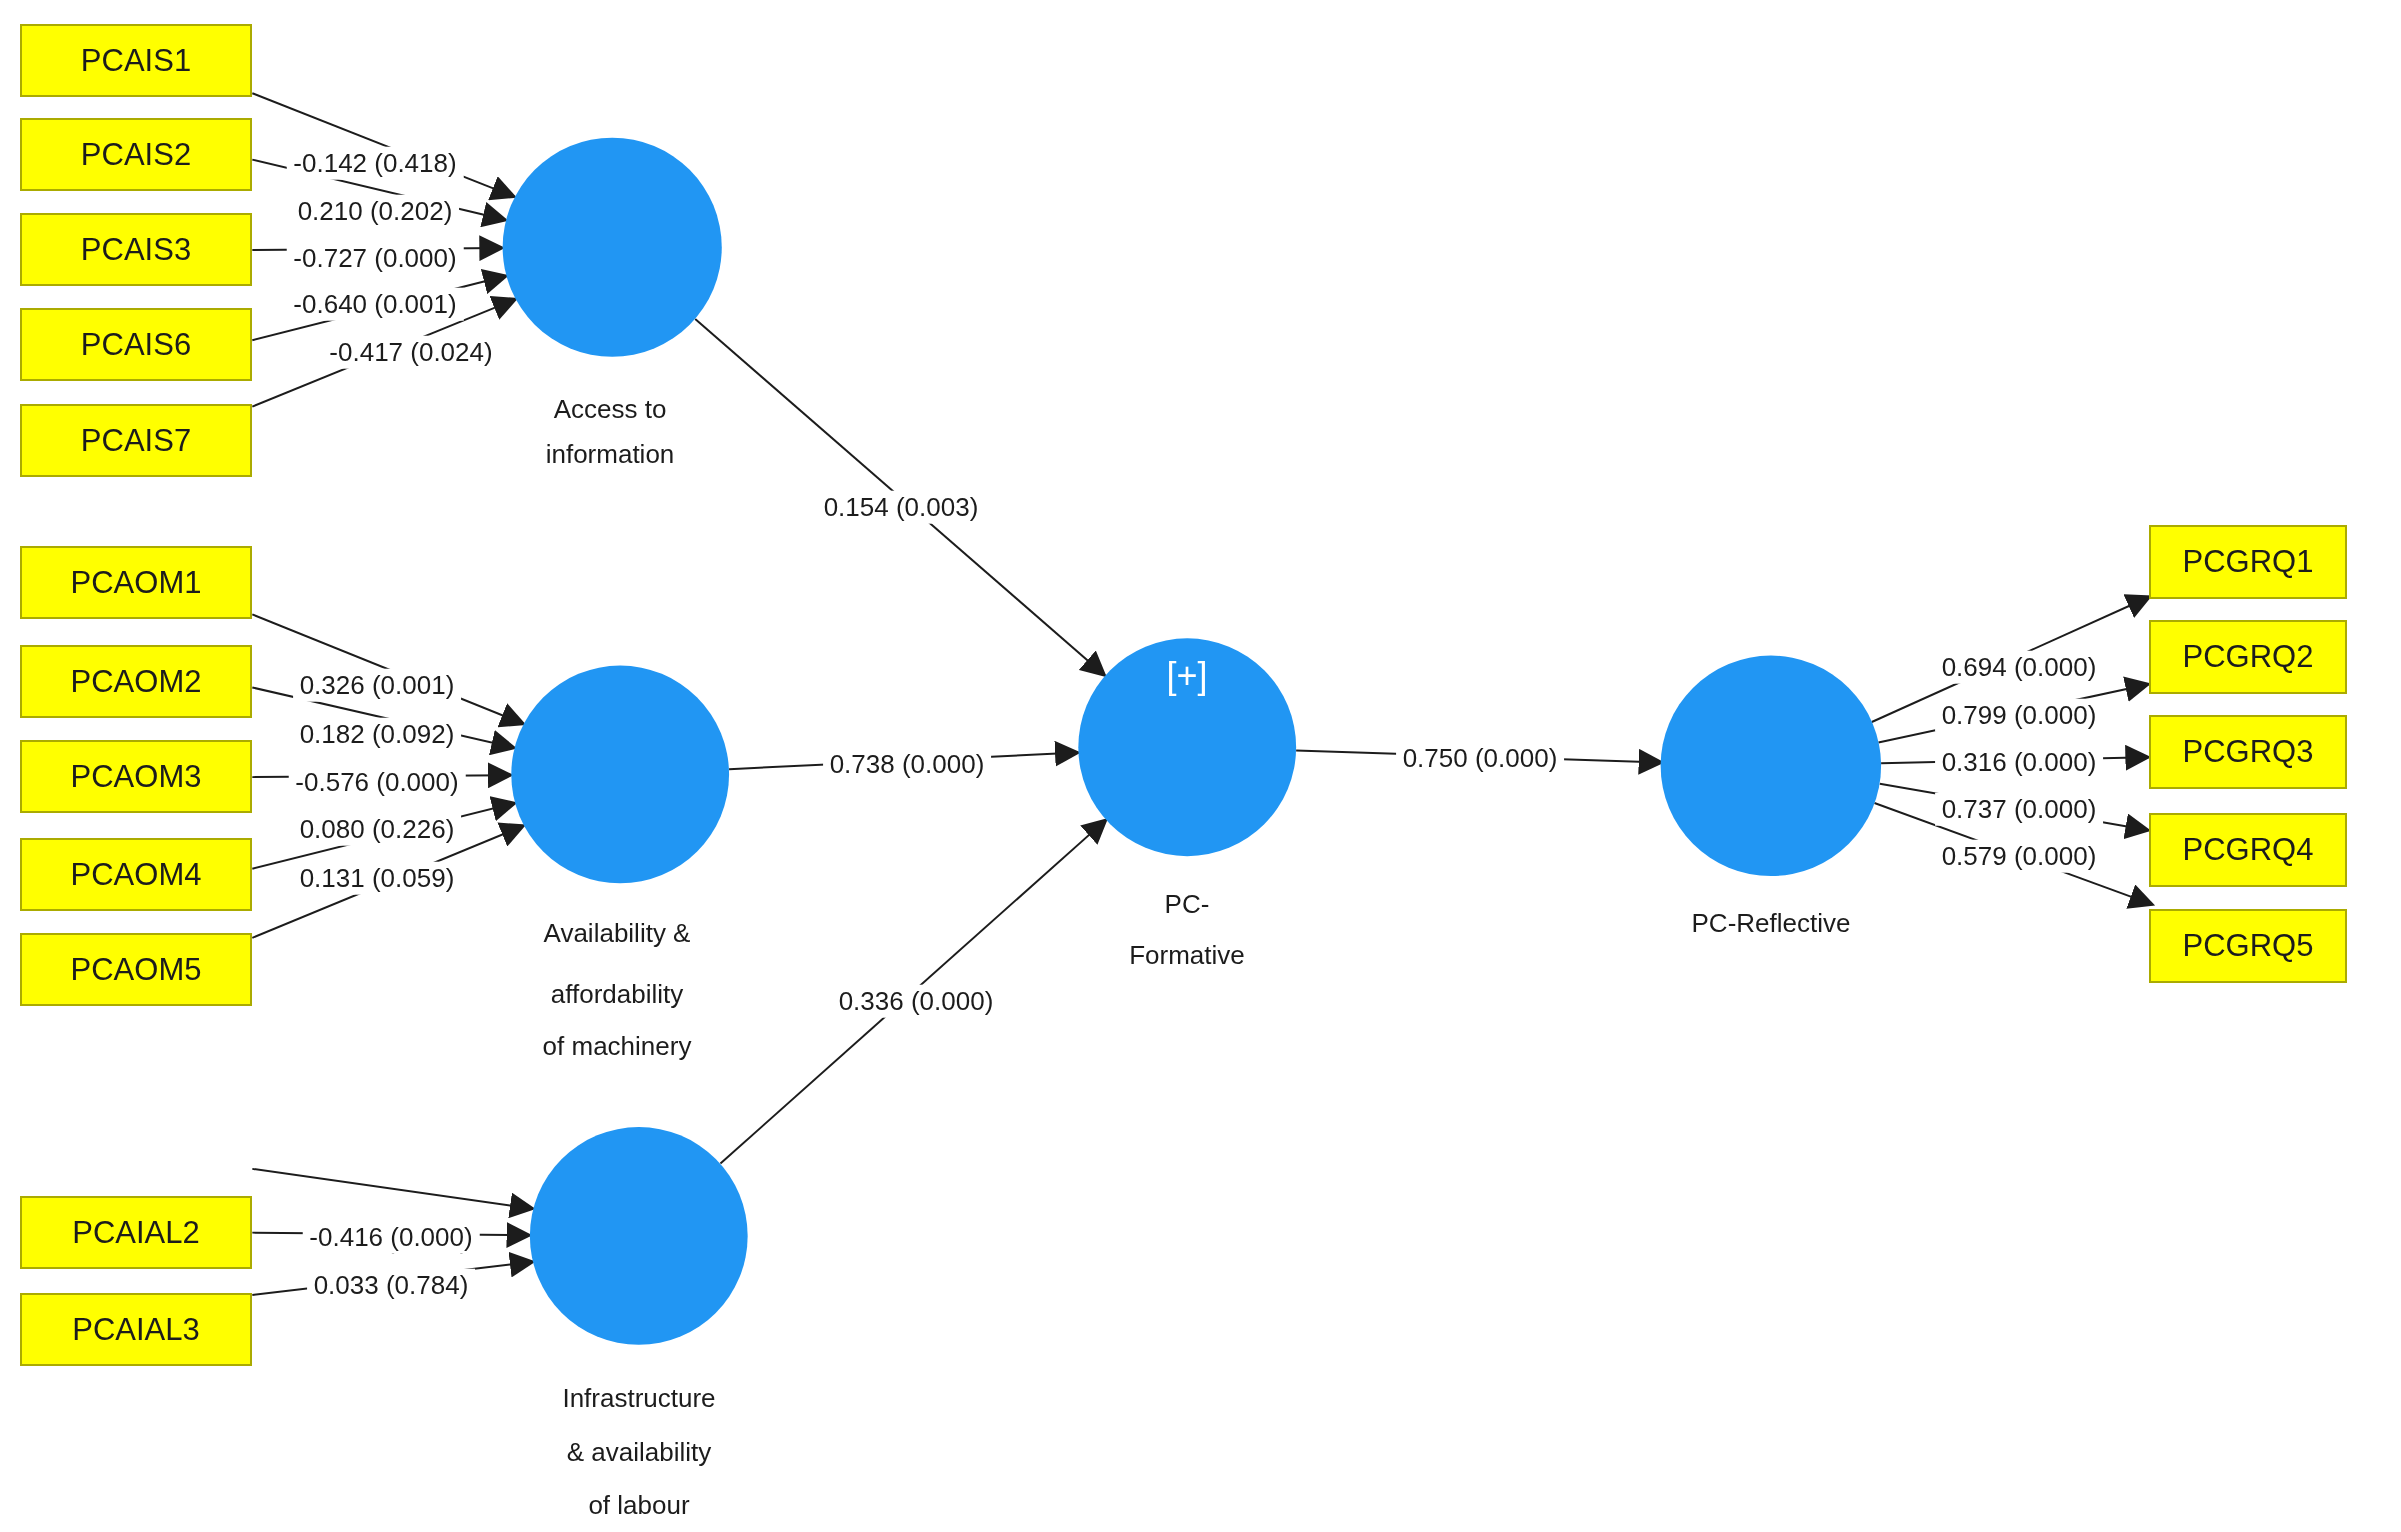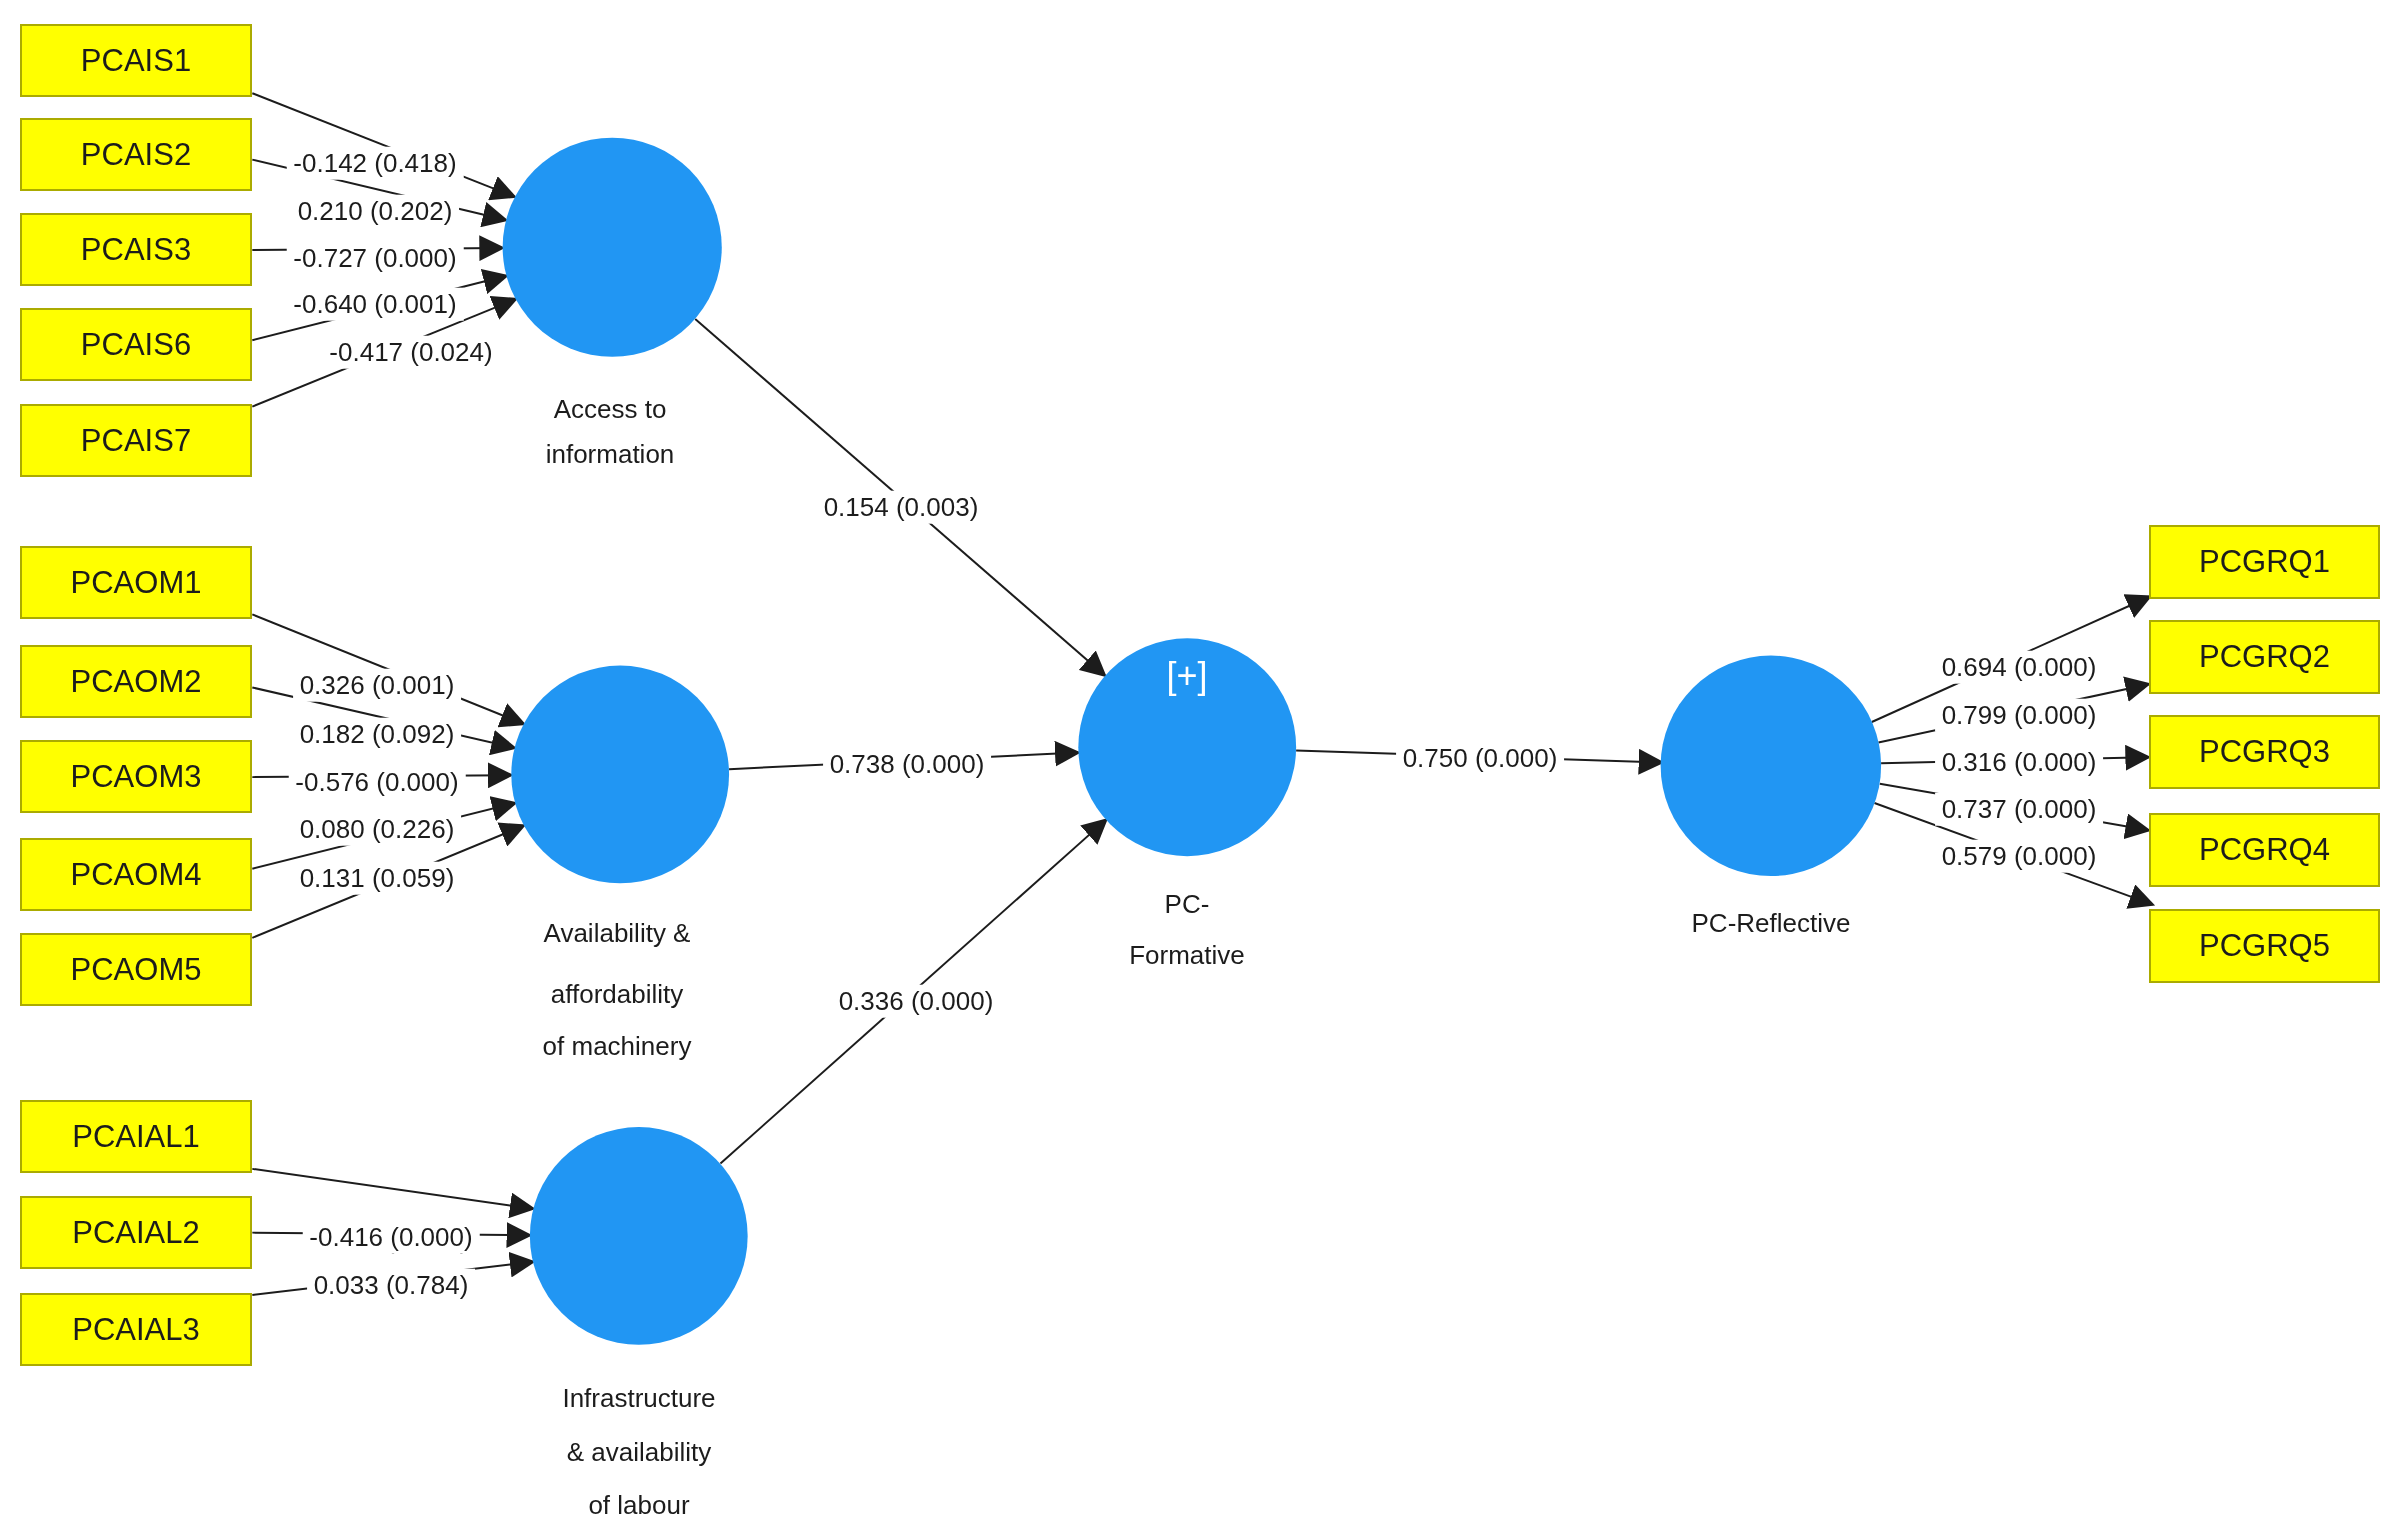--- a/index.html
+++ b/index.html
@@ -9,21 +9,21 @@
   }
   .links{position:absolute;left:0;top:0;width:2401px;height:1533px;}
   .edge{stroke:#1c1c1c;stroke-width:3;fill:none;}
   .construct{fill:var(--node-fill,#2196F3);}
   .ind{
     position:absolute;width:232px;height:73px;box-sizing:border-box;
     background:var(--ind-fill,#ffff00);border:2px solid var(--ind-border,#ABAB00);
     display:flex;align-items:center;justify-content:center;
     font-size:31px;color:#1c1c1c;
   }
-  .ind-r{width:231px;height:74px;}
+  .ind-r{width:198px;height:74px;}
   .lbl{
     position:absolute;transform:translate(-50%,-50%);
     font-size:26px;color:#1c1c1c;white-space:nowrap;line-height:1.1;
   }
   .wlbl{background:#ffffff;padding:2px 6.6px;}
   .plus{color:#ffffff;font-size:36px;background:none;}
 </style>
 </head>
 <body>
 
@@ -75,21 +75,20 @@
   <div class="ind" style="left:20px;top:213px;">PCAIS3</div>
   <div class="ind" style="left:20px;top:308px;">PCAIS6</div>
   <div class="ind" style="left:20px;top:404px;">PCAIS7</div>
 
   <div class="ind" style="left:20px;top:546px;">PCAOM1</div>
   <div class="ind" style="left:20px;top:645px;">PCAOM2</div>
   <div class="ind" style="left:20px;top:740px;">PCAOM3</div>
   <div class="ind" style="left:20px;top:838px;">PCAOM4</div>
   <div class="ind" style="left:20px;top:933px;">PCAOM5</div>
 
-  <div class="ind" style="left:20px;top:1100px;">PCAIAL1</div>
   <div class="ind" style="left:20px;top:1196px;">PCAIAL2</div>
   <div class="ind" style="left:20px;top:1293px;">PCAIAL3</div>
 
   <div class="ind ind-r" style="left:2149px;top:525px;">PCGRQ1</div>
   <div class="ind ind-r" style="left:2149px;top:620px;">PCGRQ2</div>
   <div class="ind ind-r" style="left:2149px;top:715px;">PCGRQ3</div>
   <div class="ind ind-r" style="left:2149px;top:813px;">PCGRQ4</div>
   <div class="ind ind-r" style="left:2149px;top:909px;">PCGRQ5</div>
 
   <div class="lbl wlbl" style="left:375px;top:163px;">-0.142 (0.418)</div>

